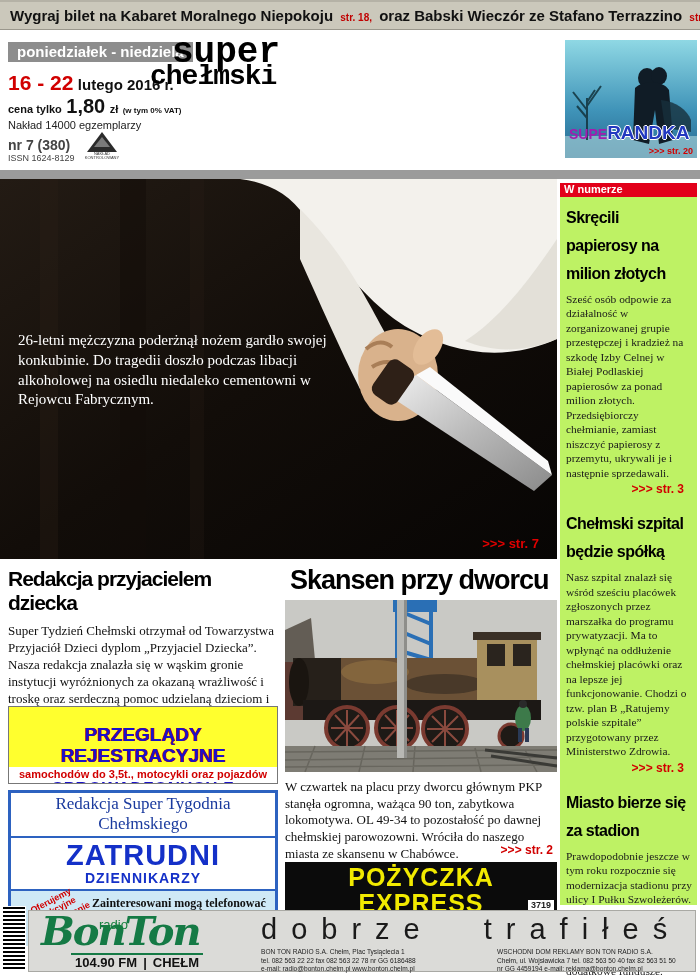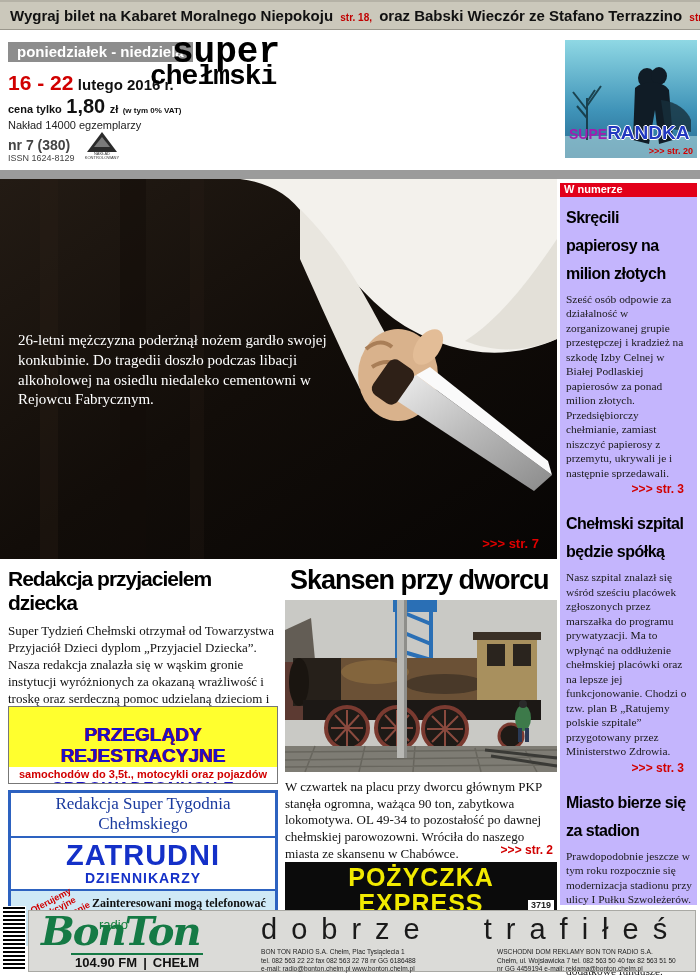--- a/index.html
+++ b/index.html
@@ -55,21 +55,21 @@
   .mainphoto svg { position:absolute; left:0; top:0; }
   .lead-intro { position:absolute; left:18px; top:152px; width:345px;
                 font-family:"Liberation Serif", serif; font-size:15px; line-height:1.32; color:#fff; }
   .headline { position:absolute; left:12px; top:240px; width:540px; color:#fff;
               font-weight:bold; font-size:49px; line-height:0.98; letter-spacing:-2px; }
   .mp-page { position:absolute; right:18px; bottom:8px; color:#e00000; font-weight:bold; font-size:13px; }
 
   
   .rightcol { position:absolute; left:560px; top:183px; width:137px; }
   .wnum { background:#e2001a; color:#fff; font-weight:bold; font-size:11px; padding:0 4px 1px; height:14px; }
-  .yellow { background:#c4b5fd; padding:7px 5px 8px 6px; height:708px; }
+  .yellow { background:#bef264; padding:7px 5px 8px 6px; height:708px; }
   .ystory { margin-bottom:14px; }
   .ystory .yt { font-weight:bold; font-size:16px; line-height:1.75; color:#000; letter-spacing:-0.5px; }
   .ystory .yb { font-family:"Liberation Serif", serif; font-size:11.4px; line-height:1.27;
                 color:#1a1a1a; margin-top:4px; }
   .ystory .yp { color:#d10000; font-weight:bold; font-size:12px; text-align:right; padding-right:8px; margin-top:2px; }
 
   
   .friend { position:absolute; left:8px; top:567px; width:270px; }
   .friend .ft { font-weight:bold; font-size:21px; letter-spacing:-1px; color:#000; }
   .friend .fb { font-family:"Liberation Serif", serif; font-size:13px; line-height:1.3; color:#111; margin-top:8px; }

